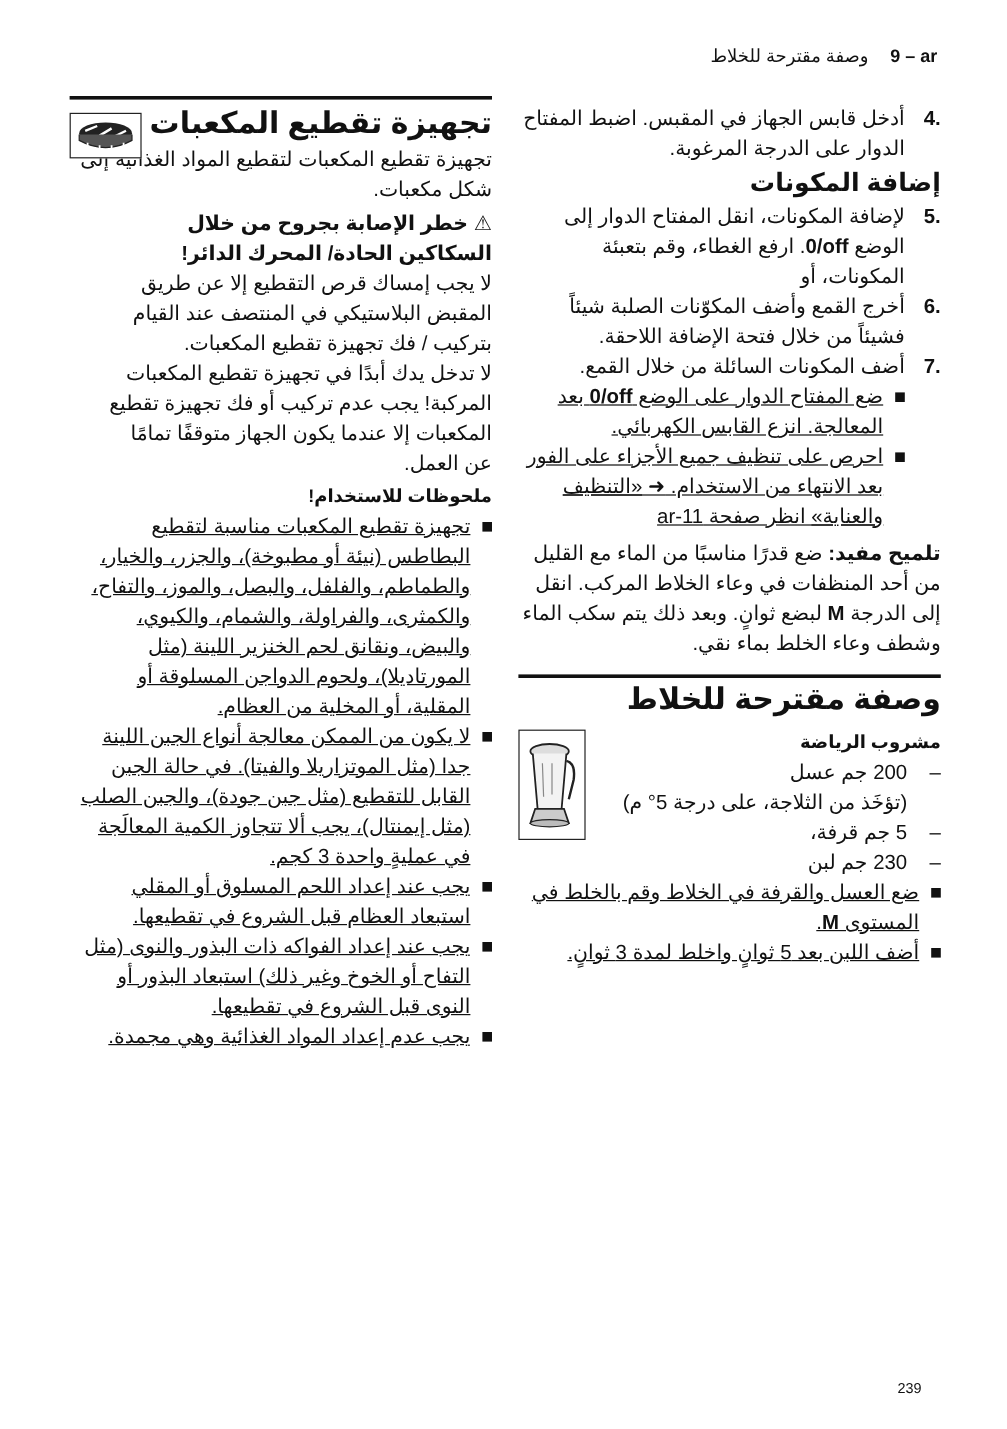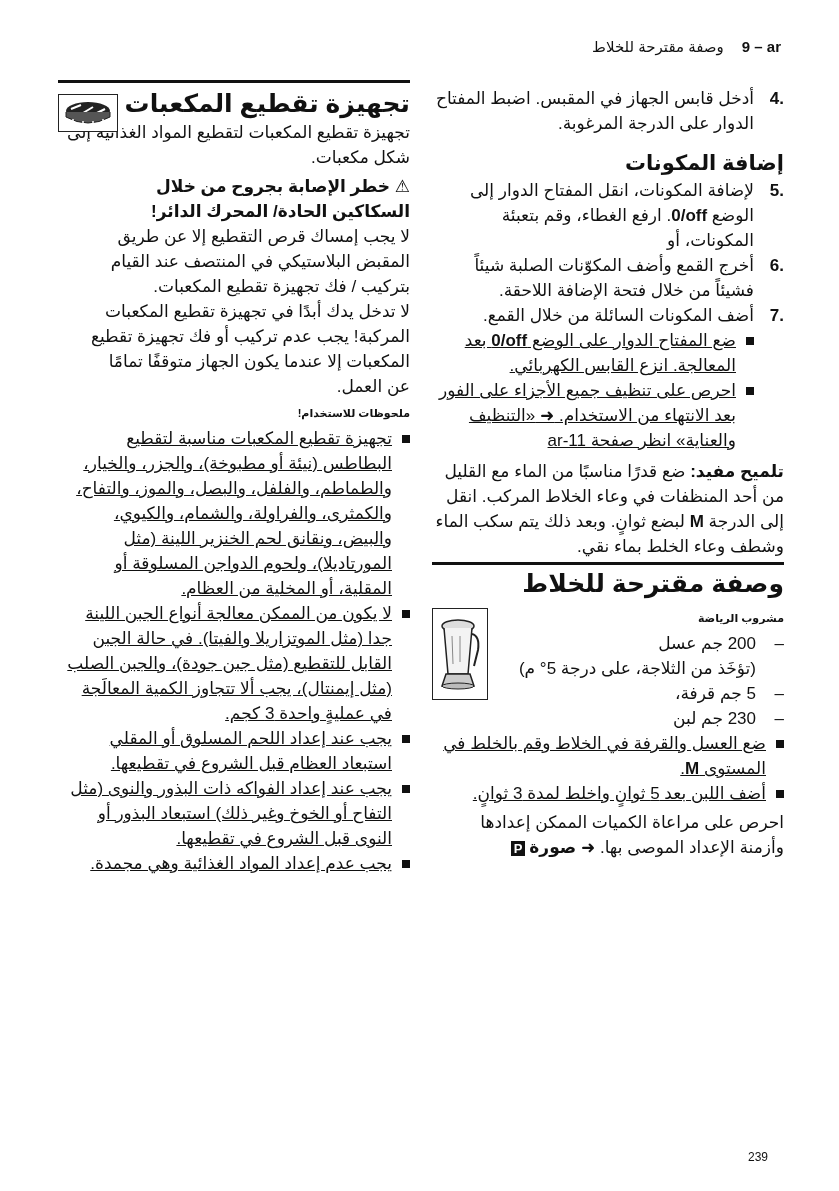--- a/index.html
+++ b/index.html
@@ -16,22 +16,22 @@
   .col {
     position: absolute; top: 80px; width: 352px; direction: rtl;
     font-size: 17px; line-height: 25px;
   }
   .col-left { left: 58px; }
   .col-right { left: 432px; }
   .rule { position: absolute; height: 3px; background: #111; }
   .rule-left { left: 58px; top: 80px; width: 352px; }
   .rule-right { left: 432px; top: 562px; width: 352px; }
   .h1 { font-size: 25px; font-weight: bold; line-height: 34px; margin: 0; padding-left: 26px; }
-  .h2 { font-size: 21px; font-weight: bold; line-height: 30px; margin: 12px 0 0 0; }
-  .h3 { font-size: 11px; font-weight: bold; margin: 2px 0 0 0; }
+  .h2 { font-size: 21px; font-weight: bold; line-height: 30px; margin: 2px 0 0 0; }
+  .h3 { font-size: 15px; font-weight: bold; margin: 2px 0 0 0; }
   p { margin: 0; }
   .step { display: flex; gap: 8px; }
   .step .num { font-weight: bold; min-width: 22px; text-align: right; direction: ltr; }
   .step .txt { flex: 1; }
   .bullet { display: flex; gap: 10px; margin: 0; text-decoration: underline; }
   .bullet .sq { width: 8px; height: 8px; background: #111; margin-top: 9px; flex: none; }
   .bullet .txt { flex: 1; }
   .dash { display: flex; gap: 14px; }
   .dash .d { flex: none; width: 14px; }
   b.en { direction: ltr; unicode-bidi: embed; }
@@ -127,23 +127,20 @@
       <span>230 جم لبن</span>
     </div>
   <div class="bullet">
     <span class="sq"></span>
     <span class="txt"><span>ضع العسل والقرفة في الخلاط وقم بالخلط في المستوى </span><b class="en">M</b><span>.</span></span>
   </div>
   <div class="bullet">
     <span class="sq"></span>
     <span class="txt">أضف اللبن بعد 5 ثوانٍ واخلط لمدة 3 ثوانٍ.</span>
   </div>
-  <p style="margin-top:4px;">
-    <span>احرص على مراعاة الكميات الممكن إعدادها وأزمنة الإعداد الموصى بها. </span><span class="arrow">➜</span> <b>صورة</b><span class="pbox">P</span>
-  </p>
 </div>
 
 <div class="col col-left" style="top:86px;">
   <div class="heading-row">
     <div class="h1">تجهيزة تقطيع المكعبات</div>
     <div class="img-box cuber-img">
       <svg width="50" height="28" viewBox="0 0 50 28">
         <ellipse cx="25" cy="12" rx="22" ry="9" fill="#222"></ellipse>
         <path d="M8 10 L18 6 M20 14 L30 8 M32 15 L42 10" stroke="#fff" stroke-width="2"></path>
         <path d="M3 13 L3 18 Q25 30 47 18 L47 13" fill="#555" stroke="#222" stroke-width="1"></path>

